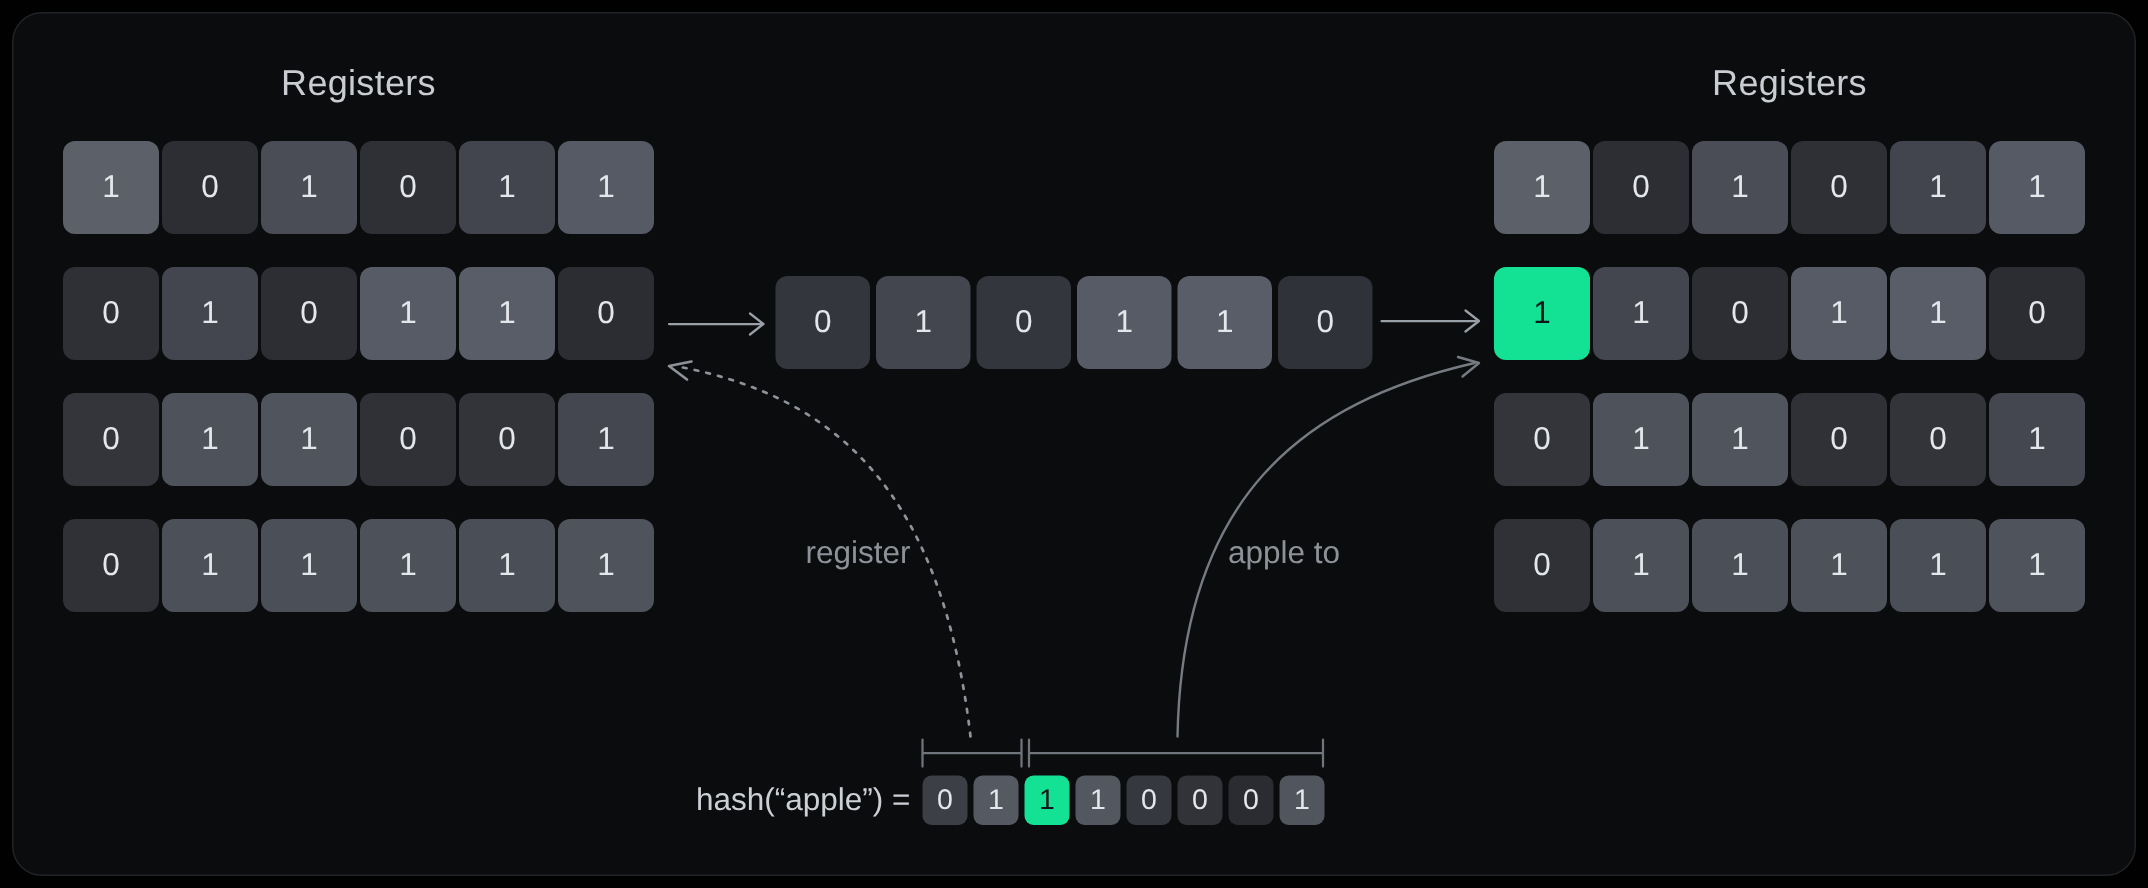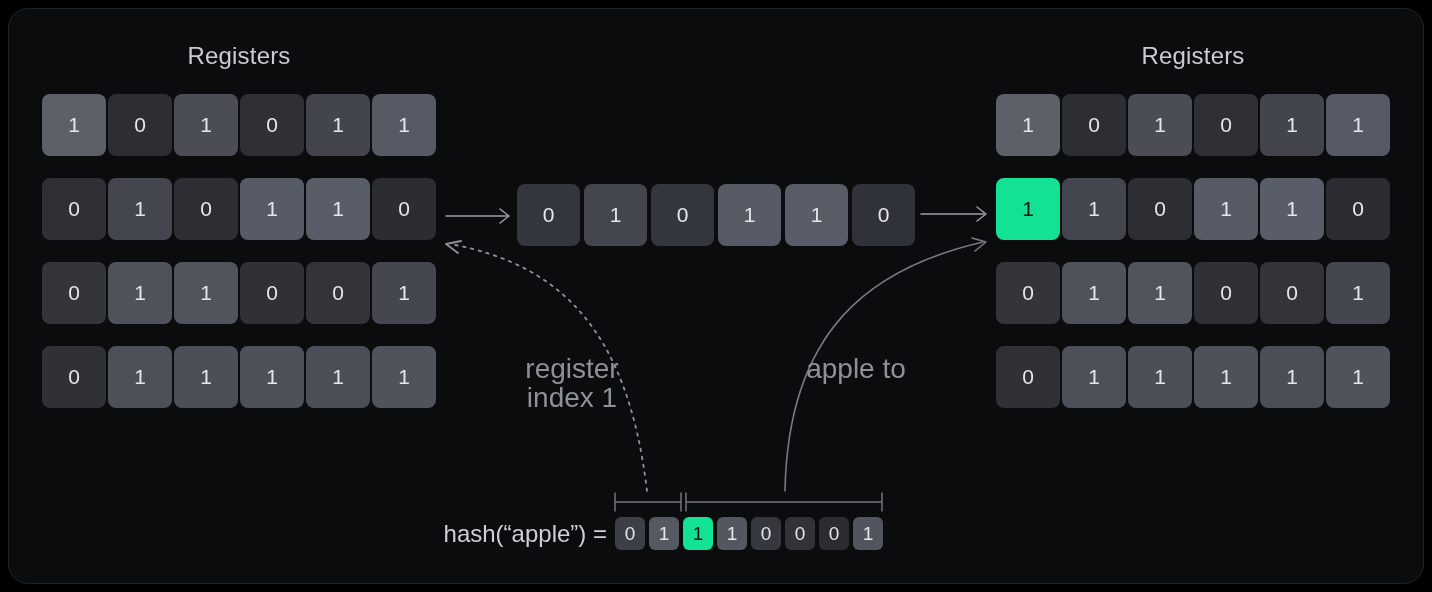--- a/index.html
+++ b/index.html
@@ -27,25 +27,25 @@
   .rowline .cell { width: 63px; height: 62px; }
   .cell {
     width: 64px; height: 62px; border-radius: 8px;
     display: flex; align-items: center; justify-content: center;
     font-size: 21px; color: #e3e6ea;
   }
   .bits { position: absolute; left: 615px; top: 517px; display: flex; gap: 4px; }
   .bits .cell { width: 30px; height: 33px; border-radius: 6px; font-size: 19px; }
   .hash-label {
     position: absolute; left: 390px; top: 517px; width: 217px; height: 33px;
-    line-height: 33px; text-align: right; font-size: 24px; color: #ccd0d5;
+    line-height: 33px; text-align: right; font-size: 21px; color: #ccd0d5;
   }
   .anno {
     position: absolute; top: 354px; width: 160px; text-align: center;
-    font-size: 28px; line-height: 29px; color: #8d9298;
+    font-size: 21px; line-height: 29px; color: #8d9298;
   }
   .anno-register { left: 492px; }
   .anno-data { left: 776px; }
 </style>
 </head>
 <body>
 
 <div class="stage">
   <div class="panel"></div>
 
@@ -138,21 +138,20 @@
       <div class="cell" style="background: rgb(51, 54, 61);">0</div>
       <div class="cell" style="background: rgb(67, 70, 78);">1</div>
       <div class="cell" style="background: rgb(51, 54, 61);">0</div>
       <div class="cell" style="background: rgb(86, 91, 101);">1</div>
       <div class="cell" style="background: rgb(88, 93, 104);">1</div>
       <div class="cell" style="background: rgb(48, 50, 57);">0</div>
     </div>
 
   <div class="anno anno-register">
     <div>register</div>
-    <div>index 1</div>
   </div>
 
   <div class="anno anno-data">
     <div>apple to</div>
   </div>
 
   <div class="hash-label">hash(“apple”) =</div>
 
   <div class="bits">
       <div class="cell" style="background: rgb(60, 63, 70);">0</div>

